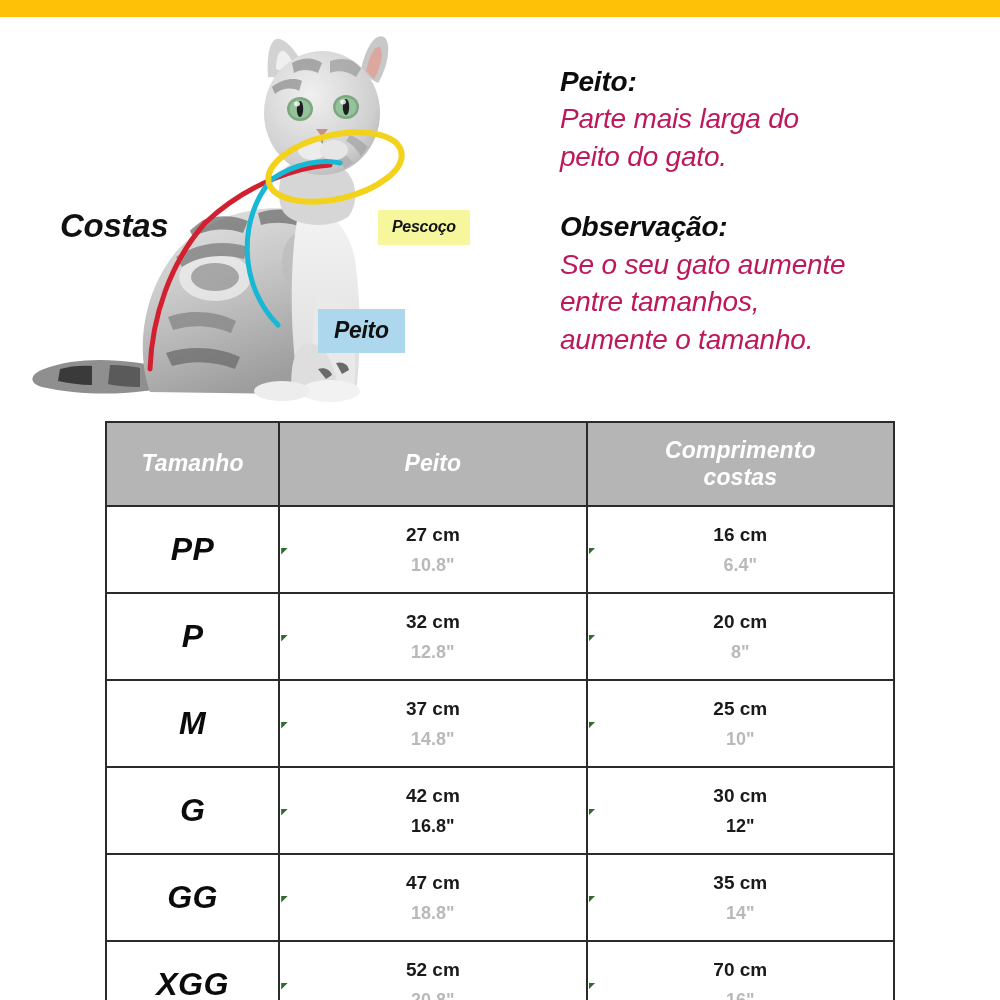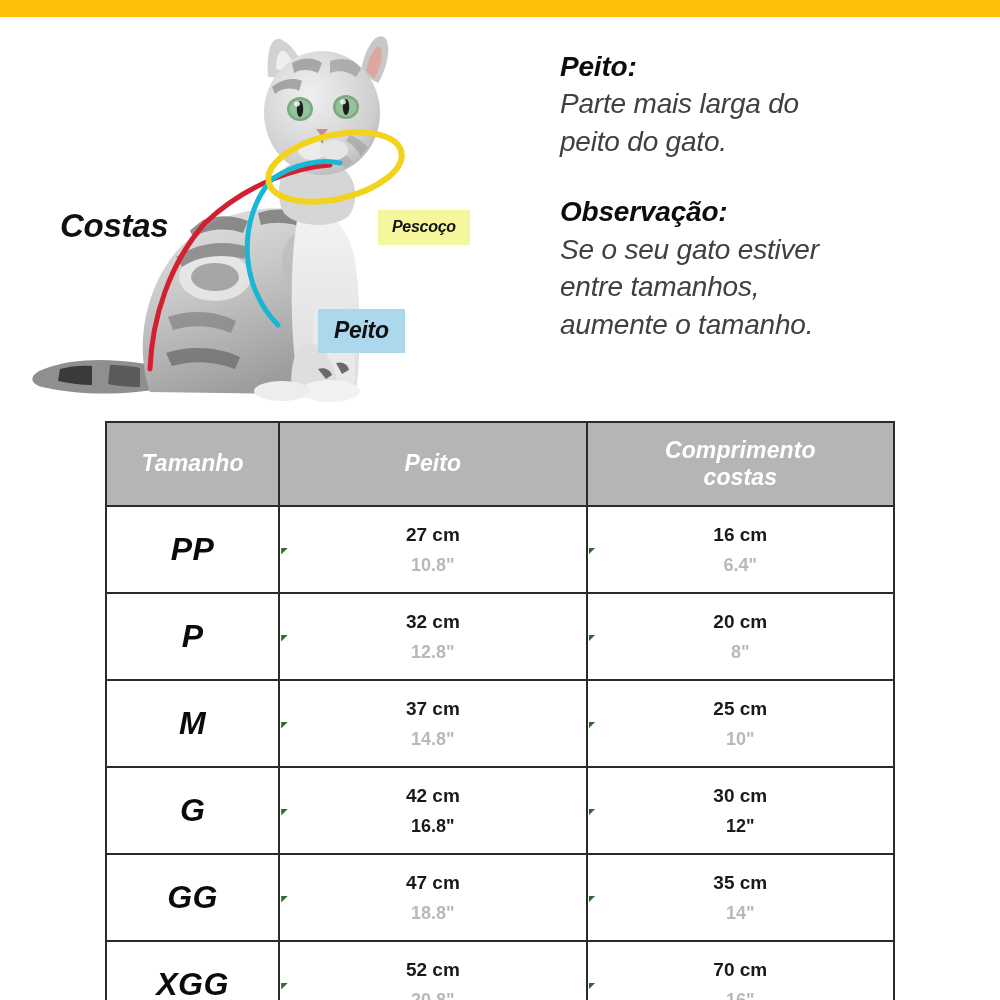--- a/index.html
+++ b/index.html
@@ -56,36 +56,36 @@
     left: 318px; top: 292px;
     font-size: 23px;
     background: #ACD7EC;
     padding: 8px 16px 9px 16px;
     z-index: 7;
   }
 
   
   .text-block {
     position: absolute;
-    left: 560px; top: 49px;
+    left: 560px; top: 64px;
     width: 400px;
   }
   .tb-head {
     font-size: 28px;
     font-weight: bold;
     font-style: italic;
     color: #0d0d0d;
     line-height: 1.3;
     letter-spacing: -0.2px;
   }
   .tb-body {
     font-size: 28px;
     font-style: italic;
     font-weight: 400;
-    color: #404040;
+    color: #be185d;
     line-height: 1.34;
     letter-spacing: -0.2px;
   }
   .tb-gap { height: 34px; }
 
   
   .size-table {
     position: absolute;
     left: 105px; top: 421px;
     width: 790px;
@@ -272,21 +272,21 @@
   </div>
 
   <div class="text-block">
     <div class="tb-head">Peito:</div>
     <div class="tb-body">Parte mais larga do</div>
     <div class="tb-body">peito do gato.</div>
 
     <div class="tb-gap"></div>
 
     <div class="tb-head">Observação:</div>
-    <div class="tb-body">Se o seu gato estiver</div>
+    <div class="tb-body">Se o seu gato aumente</div>
     <div class="tb-body">entre tamanhos,</div>
     <div class="tb-body">aumente o tamanho.</div>
   </div>
 
   <table class="size-table">
     <thead>
       <tr>
         <th class="col-size">Tamanho</th>
         <th class="col-chest">Peito</th>
         <th class="col-back">

